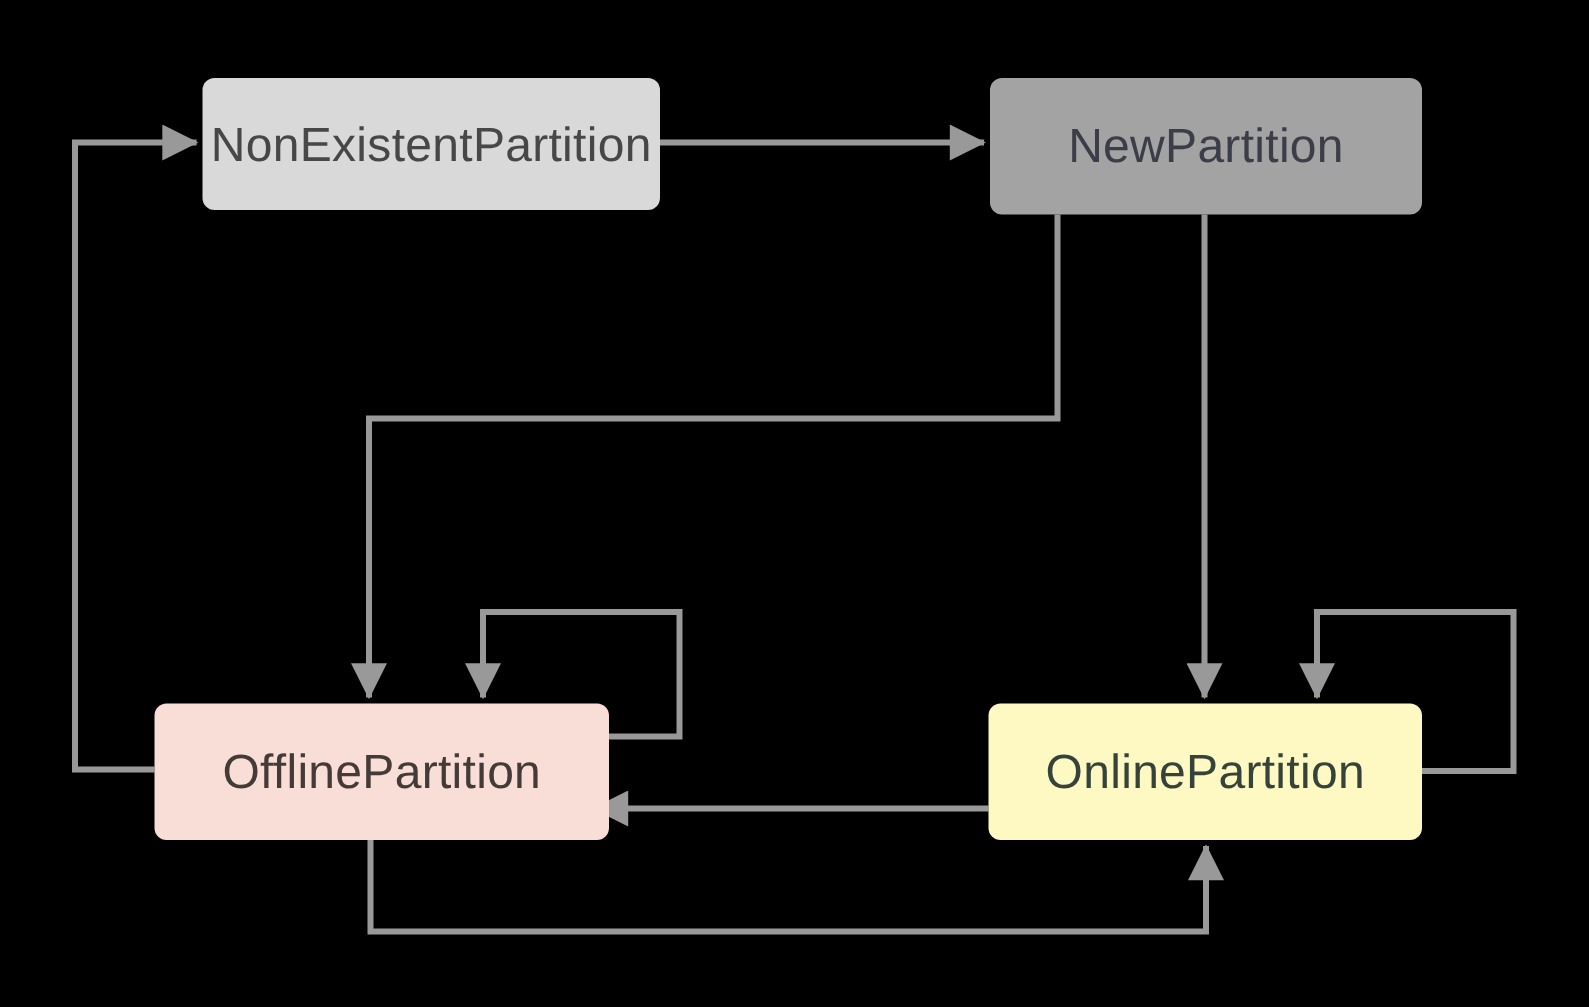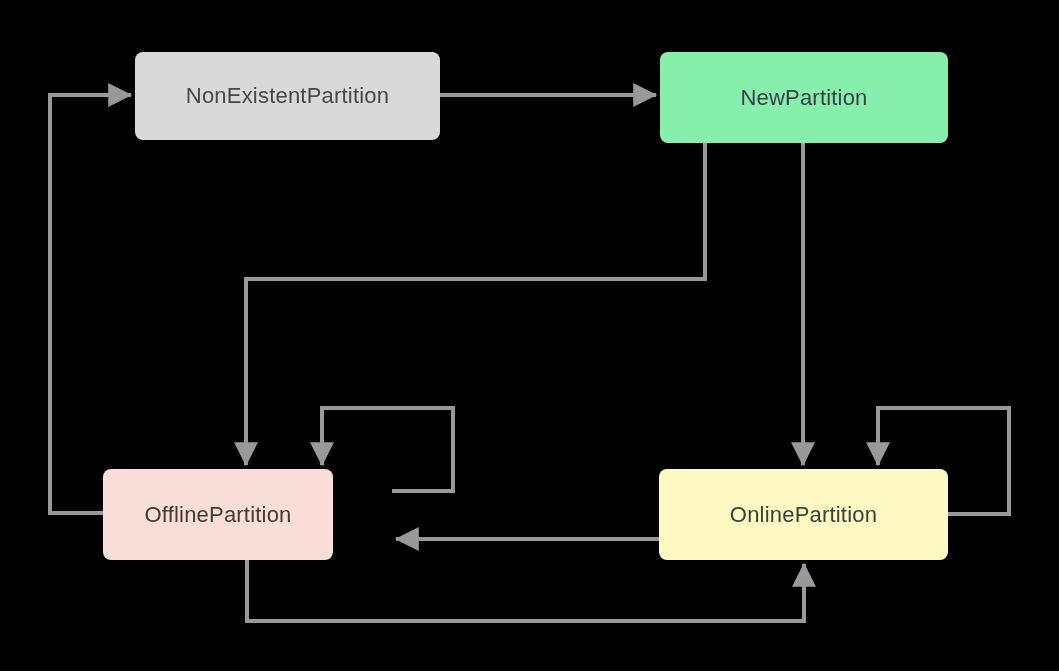--- a/index.html
+++ b/index.html
@@ -21,21 +21,21 @@
     top: 0;
     width: 1059px;
     height: 671px;
   }
   .node {
     position: absolute;
     display: flex;
     align-items: center;
     justify-content: center;
     border-radius: 8px;
-    font-size: 22px;
+    font-size: 32px;
     font-weight: 400;
     letter-spacing: 0.2px;
     box-sizing: border-box;
   }
 </style>
 </head>
 <body>
 
 <div class="stage">
 
@@ -54,25 +54,25 @@
         <polyline points="948,514 1009,514 1009,408 878,408 878,465" fill="none" stroke="#999999" stroke-width="4" stroke-linejoin="miter" marker-end="url(#arrowhead)"></polyline>
         <polyline points="659,539 396,539" fill="none" stroke="#999999" stroke-width="4" stroke-linejoin="miter" marker-end="url(#arrowhead)"></polyline>
         <polyline points="247,560 247,621 804,621 804,564" fill="none" stroke="#999999" stroke-width="4" stroke-linejoin="miter" marker-end="url(#arrowhead)"></polyline>
       </g>
   </svg>
 
   <div class="node" id="node-0" style="left: 135px; top: 52px; width: 305px; height: 88px; background: rgb(217, 217, 217); color: rgb(71, 71, 71);">
     <span>NonExistentPartition</span>
   </div>
 
-  <div class="node" id="node-1" style="left: 660px; top: 52px; width: 288px; height: 91px; background: #86efac; color: rgb(59, 62, 73);">
+  <div class="node" id="node-1" style="left: 660px; top: 52px; width: 288px; height: 91px; background: #a3a3a3; color: rgb(59, 62, 73);">
     <span>NewPartition</span>
   </div>
 
-  <div class="node" id="node-2" style="left: 103px; top: 469px; width: 230px; height: 91px; background: rgb(249, 221, 215); color: rgb(68, 58, 55);">
+  <div class="node" id="node-2" style="left: 103px; top: 469px; width: 303px; height: 91px; background: rgb(249, 221, 215); color: rgb(68, 58, 55);">
     <span>OfflinePartition</span>
   </div>
 
   <div class="node" id="node-3" style="left: 659px; top: 469px; width: 289px; height: 91px; background: #fef9c3; color: rgb(54, 67, 58);">
     <span>OnlinePartition</span>
   </div>
 
 </div>
 
 </body></html>

